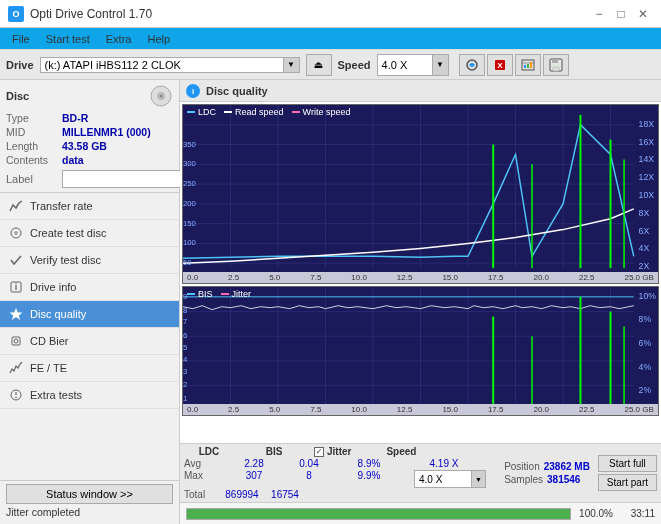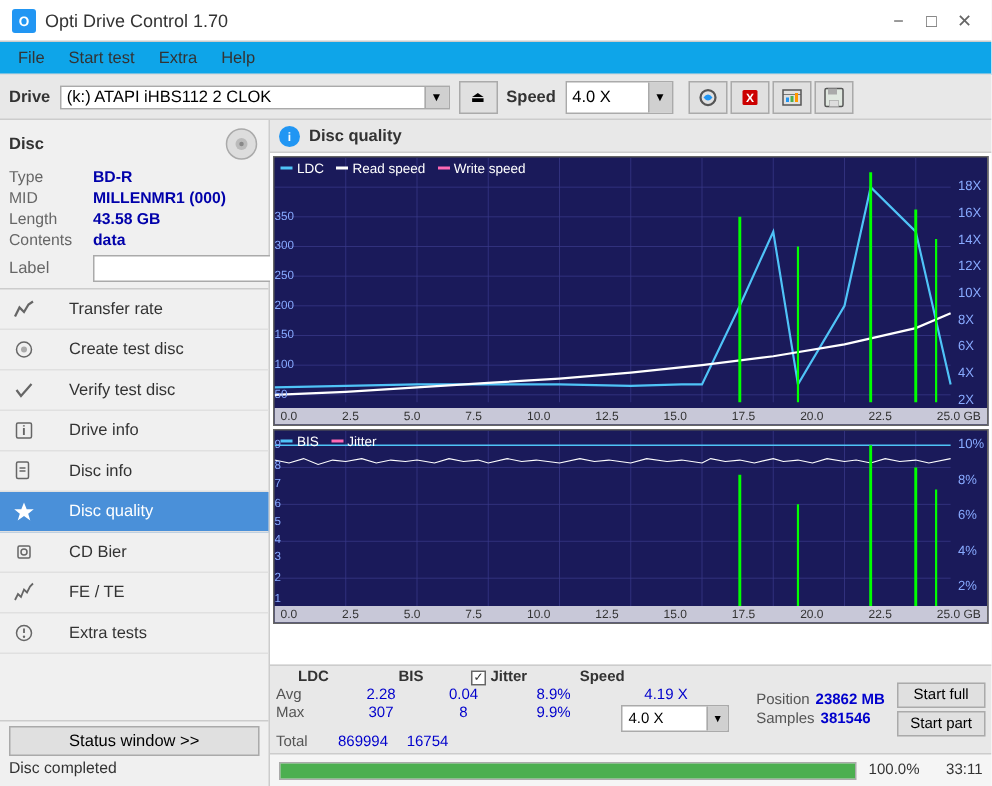--- a/index.html
+++ b/index.html
@@ -34,21 +34,21 @@
     .disc-row { display: flex; gap: 4px; margin-bottom: 2px; font-size: 10.5px; }
     .disc-row-label { color: #666; min-width: 52px; }
     .disc-row-value { color: #00a; font-weight: bold; }
     .disc-row-value.data { color: #00a; }
     .label-row { display: flex; align-items: center; gap: 4px; margin-top: 4px; }
     .label-input { flex: 1; height: 18px; border: 1px solid #aaa; background: white; padding: 1px 3px; font-size: 10px; }
     .label-btn { width: 20px; height: 18px; background: #e0e0e0; border: 1px solid #aaa; display: flex; align-items: center; justify-content: center; cursor: pointer; font-size: 11px; }
     
     
     .nav-items { display: flex; flex-direction: column; flex: 1; }
-    .nav-item { display: flex; align-items: center; gap: 22px; padding: 5px 8px; cursor: pointer; font-size: 11px; color: #333; border-bottom: 1px solid #e0e0e0; }
+    .nav-item { display: flex; align-items: center; gap: 6px; padding: 5px 8px; cursor: pointer; font-size: 11px; color: #333; border-bottom: 1px solid #e0e0e0; }
     .nav-item.active { background: #4a90d9; color: white; }
     .nav-item .nav-icon { width: 16px; height: 16px; display: flex; align-items: center; justify-content: center; font-size: 12px; }
     
     
     .statusbar { border-top: 1px solid #ccc; height: 44px; display: flex; flex-direction: column; }
     .statusbar-btn { padding: 3px 8px; background: #e0e0e0; border: 1px solid #aaa; margin: 3px 6px 2px 6px; cursor: pointer; font-size: 11px; text-align: center; }
     .status-text { font-size: 10.5px; padding: 0 6px; color: #333; }
     
     
     .rightpanel { flex: 1; display: flex; flex-direction: column; background: white; }
@@ -217,30 +217,20 @@
       </div>
       <div class="nav-item">
         <div class="nav-icon">
           <svg width="14" height="14" viewBox="0 0 14 14">
               <rect x="2" y="2" width="10" height="10" rx="1" fill="none" stroke="#666" stroke-width="1"></rect>
               <text x="7" y="10" text-anchor="middle" font-size="9" fill="#666" font-weight="bold">i</text>
             </svg>
         </div>
         <span>Drive info</span>
       </div>
-      <div class="nav-item">
-        <div class="nav-icon">
-          <svg width="14" height="14" viewBox="0 0 14 14">
-              <rect x="2" y="1" width="8" height="11" rx="1" fill="none" stroke="#666" stroke-width="1"></rect>
-              <line x1="4" y1="5" x2="8" y2="5" stroke="#666" stroke-width="1"></line>
-              <line x1="4" y1="7" x2="8" y2="7" stroke="#666" stroke-width="1"></line>
-            </svg>
-        </div>
-        <span>Disc info</span>
-      </div>
       <div class="nav-item active">
         <div class="nav-icon">
           <svg width="14" height="14" viewBox="0 0 14 14">
               <polygon points="7,1 8.8,5.5 13.5,5.5 9.8,8.5 11.2,13 7,10 2.8,13 4.2,8.5 0.5,5.5 5.2,5.5" fill="white"></polygon>
             </svg>
         </div>
         <span>Disc quality</span>
       </div>
       <div class="nav-item">
         <div class="nav-icon">
@@ -266,21 +256,21 @@
               <line x1="7" y1="4" x2="7" y2="7" stroke="#666" stroke-width="1.2"></line>
               <circle cx="7" cy="9.5" r="0.8" fill="#666"></circle>
             </svg>
         </div>
         <span>Extra tests</span>
       </div>
     </div>
 
     <div class="statusbar">
       <button class="statusbar-btn">Status window &gt;&gt;</button>
-      <span class="status-text">Disc completed</span>
+      <span class="status-text">Jitter completed</span>
     </div>
 
   </div>
 
   <div class="rightpanel">
 
     <div class="dq-header">
       <div class="dq-icon">
         <svg width="12" height="12" viewBox="0 0 12 12">
             <circle cx="6" cy="6" r="5" fill="#2196F3"></circle>

